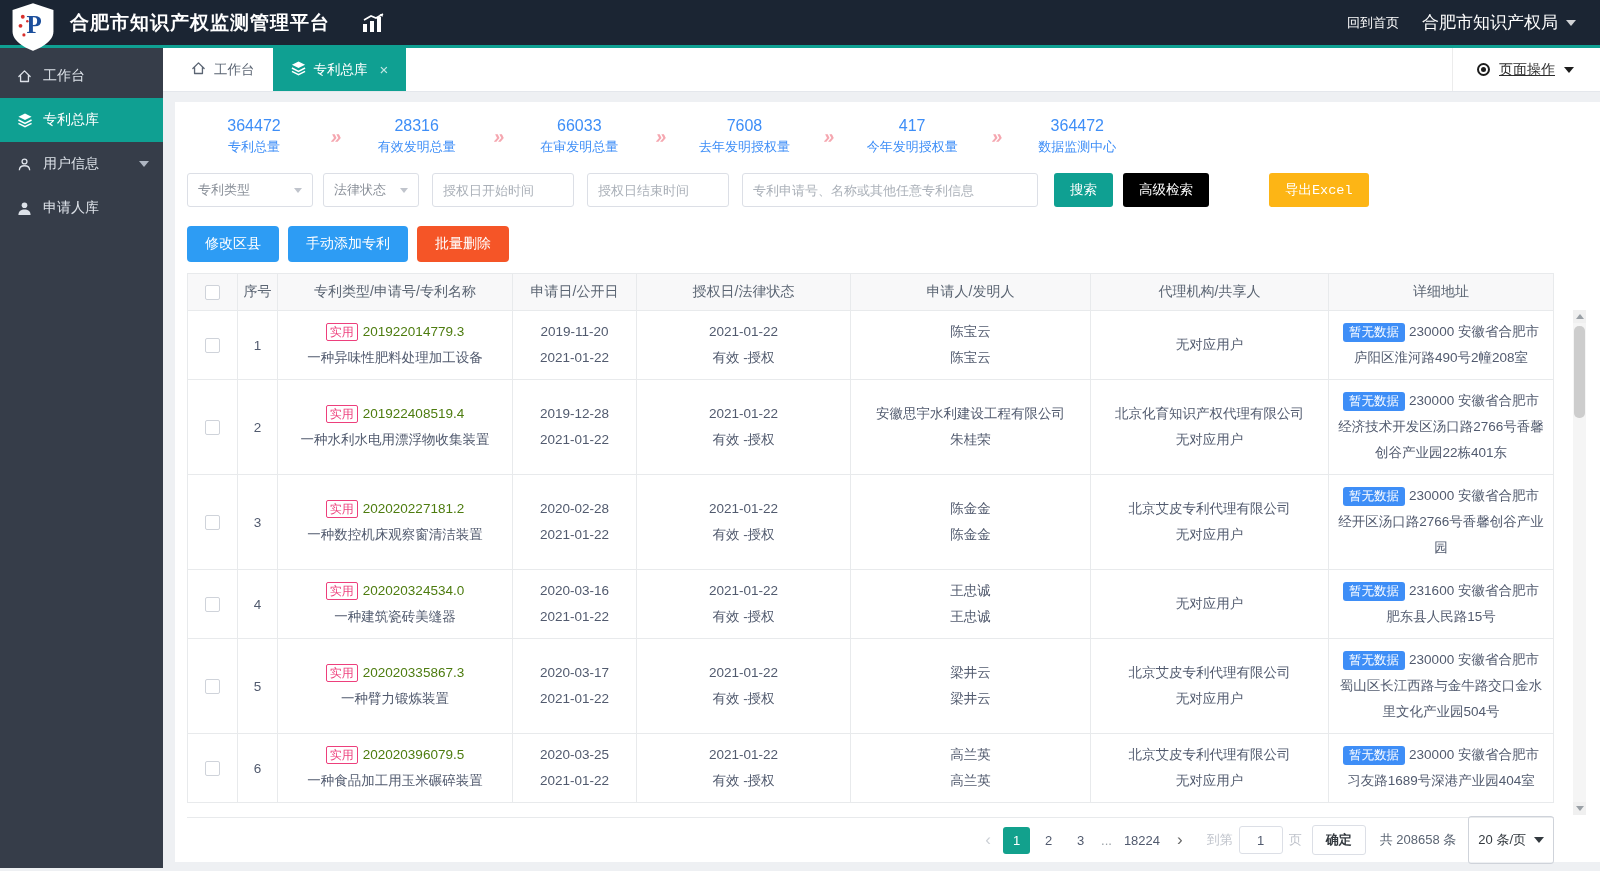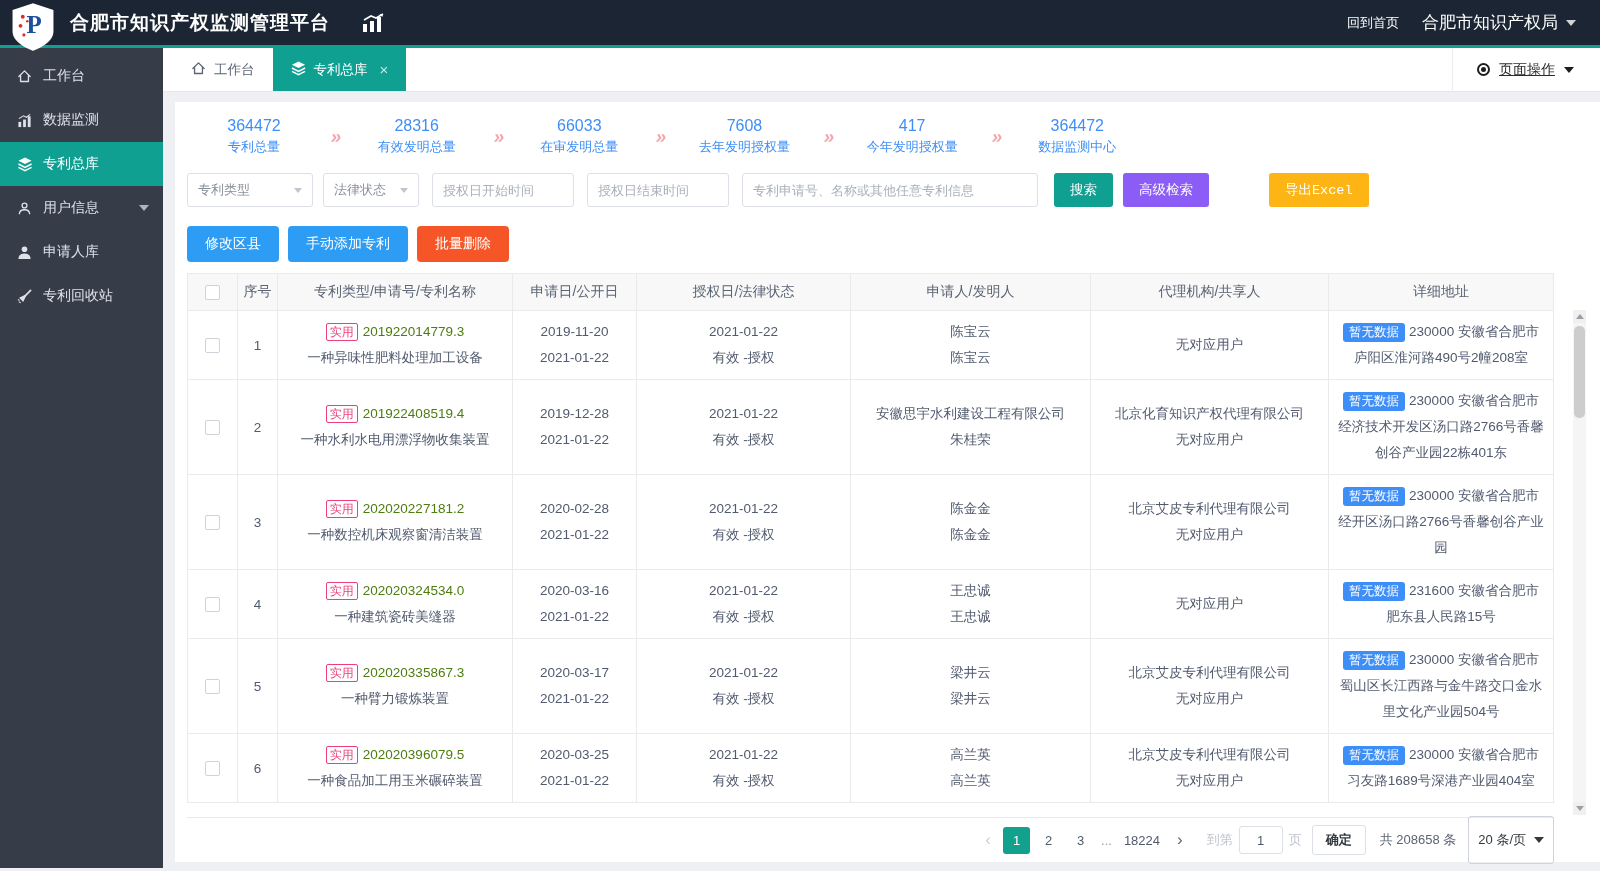--- a/index.html
+++ b/index.html
@@ -56,21 +56,21 @@
                font-size:13px; display:flex; align-items:center; justify-content:space-between; padding:0 10px; cursor:pointer; }
   .selectbox .caret { border-top-color:#c0c4cc; border-left-width:4px; border-right-width:4px; border-top-width:5px; }
   .sb1 { width:126px; } .sb2 { width:96px; margin-left:2px; }
   .txt { height:34px; border:1px solid #dcdfe6; border-radius:3px; padding:0 10px; font-size:13px; color:#ec4899;
          font-family:inherit; outline:none; }
   .txt::placeholder { color:#aab0b8; }
   .t1 { width:142px; margin-left:5px; } .t2 { width:142px; margin-left:5px; } .t3 { width:296px; margin-left:5px; }
   .btn { height:34px; border:none; border-radius:3px; color:#fff; font-size:13.5px; padding:0 16px;
          cursor:pointer; font-family:Liberation Mono, monospace; }
   .btn-teal { background:#0fa092; margin-left:8px; }
-  .btn-blue { background:#8b5cf6; margin-left:2px;text-align:right; }
+  .btn-blue { background:#000000; margin-left:2px;text-align:right; }
   .btn-amber { background:#fdb515; margin-left:52px; }
 
   .actionrow { display:flex; gap:9px; padding:11px 0 11px 12px; }
   .btn-lg { height:36px; border:none; border-radius:4px; color:#fff; font-size:14px; padding:0 18px; cursor:pointer; font-family:inherit; }
   .ab-blue { background:#2d9cf4; } .ab-red { background:#f55527; }
 
   
   .tablewrap { flex:1; padding:0 46px 0 12px; position:relative; overflow:hidden; }
   table { width:100%; border-collapse:collapse; font-size:13.5px; color:#515a6e; table-layout:fixed; }
   th { background:#f8f8f9; border:1px solid #e8eaec; height:37px; font-weight:normal; color:#5b6573; font-size:14px; }
@@ -152,31 +152,20 @@
 <div class="frame">
   <nav class="sidebar">
       <div class="side-item">
         <span class="sicon">
           <svg viewBox="0 0 16 16" width="15" height="15">
             <path d="M2 8 L8 2 L14 8 M3.8 7 v6.3 h8.4 V7" fill="none" stroke="currentColor" stroke-width="1.4" stroke-linejoin="round" stroke-linecap="round"></path>
           </svg>
         </span>
         <span class="slabel">工作台</span>
       </div>
-      <div class="side-item">
-        <span class="sicon">
-          <svg viewBox="0 0 16 16" width="15" height="15">
-            <rect x="1.5" y="9.5" width="3" height="5.5" fill="currentColor"></rect>
-            <rect x="6.5" y="7" width="3" height="8" fill="currentColor"></rect>
-            <rect x="11.5" y="3.5" width="3" height="11.5" fill="currentColor"></rect>
-            <path d="M2 6 L7 3 L10 4.5 L14 1.5" stroke="currentColor" stroke-width="1.2" fill="none"></path>
-          </svg>
-        </span>
-        <span class="slabel">数据监测</span>
-      </div>
       <div class="side-item active">
         <span class="sicon">
           <svg viewBox="0 0 16 16" width="16" height="15">
             <path d="M8 0.5 L15 4 L8 7.5 L1 4 Z" fill="currentColor"></path>
             <path d="M1 7.5 L8 11 L15 7.5" stroke="currentColor" stroke-width="1.6" fill="none"></path>
             <path d="M1 11 L8 14.5 L15 11" stroke="currentColor" stroke-width="1.6" fill="none"></path>
           </svg>
         </span>
         <span class="slabel">专利总库</span>
       </div>
@@ -191,30 +180,20 @@
         <span class="scaret"></span>
       </div>
       <div class="side-item">
         <span class="sicon">
           <svg viewBox="0 0 16 16" width="15" height="15" fill="currentColor">
             <circle cx="8" cy="4.5" r="3"></circle>
             <path d="M1.5 15 C1.5 10.8 4.5 9 8 9 C11.5 9 14.5 10.8 14.5 15 Z"></path>
           </svg>
         </span>
         <span class="slabel">申请人库</span>
-      </div>
-      <div class="side-item">
-        <span class="sicon">
-          <svg viewBox="0 0 16 16" width="15" height="15">
-            <path d="M14.5 1.5 L8.2 7.8" stroke="currentColor" stroke-width="1.8" stroke-linecap="round" fill="none"></path>
-            <path d="M8.8 6.2 L2.2 9.4 L6.6 13.8 L9.8 7.2 Z" fill="currentColor"></path>
-            <path d="M2 13.5 L4 14.8 M1 11.2 L2.6 12.2" stroke="currentColor" stroke-width="1.2"></path>
-          </svg>
-        </span>
-        <span class="slabel">专利回收站</span>
       </div>
     </nav>
 
   <main class="content">
     <div class="tabbar">
       <div class="tab">
         <span class="ticon">
           <svg viewBox="0 0 16 16" width="15" height="15">
               <path d="M2 8 L8 2 L14 8 M3.8 7 v6.3 h8.4 V7" fill="none" stroke="currentColor" stroke-width="1.4" stroke-linejoin="round" stroke-linecap="round"></path>
             </svg>

